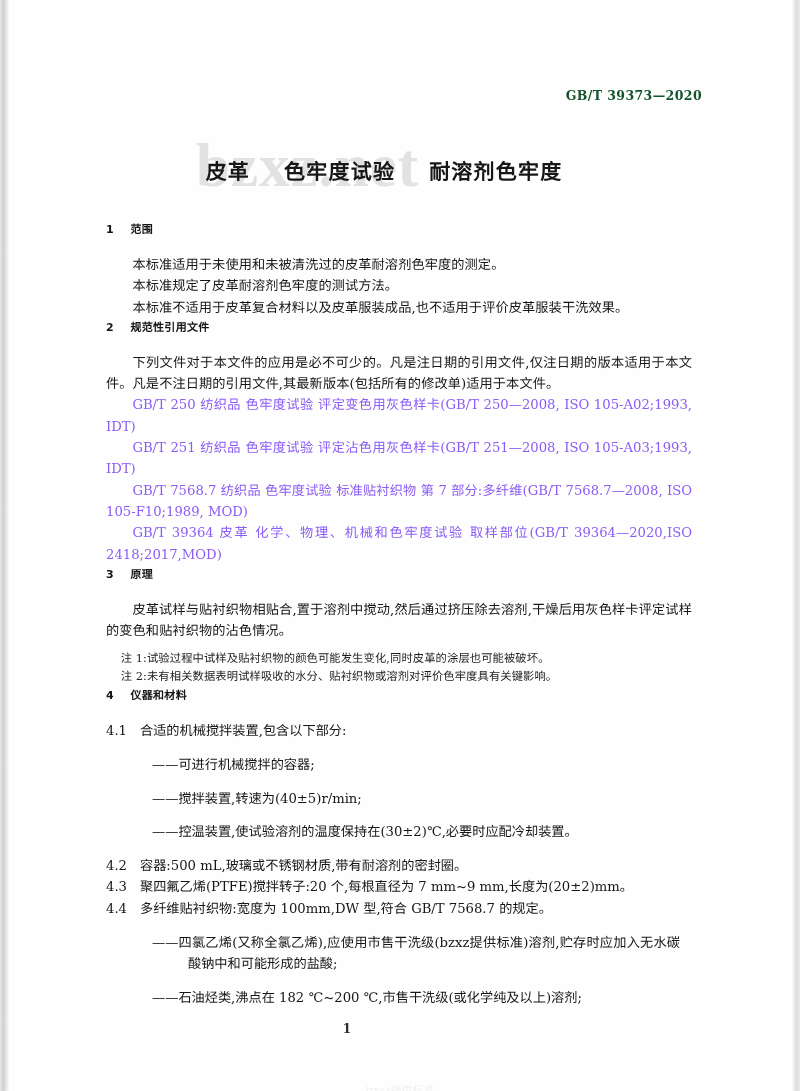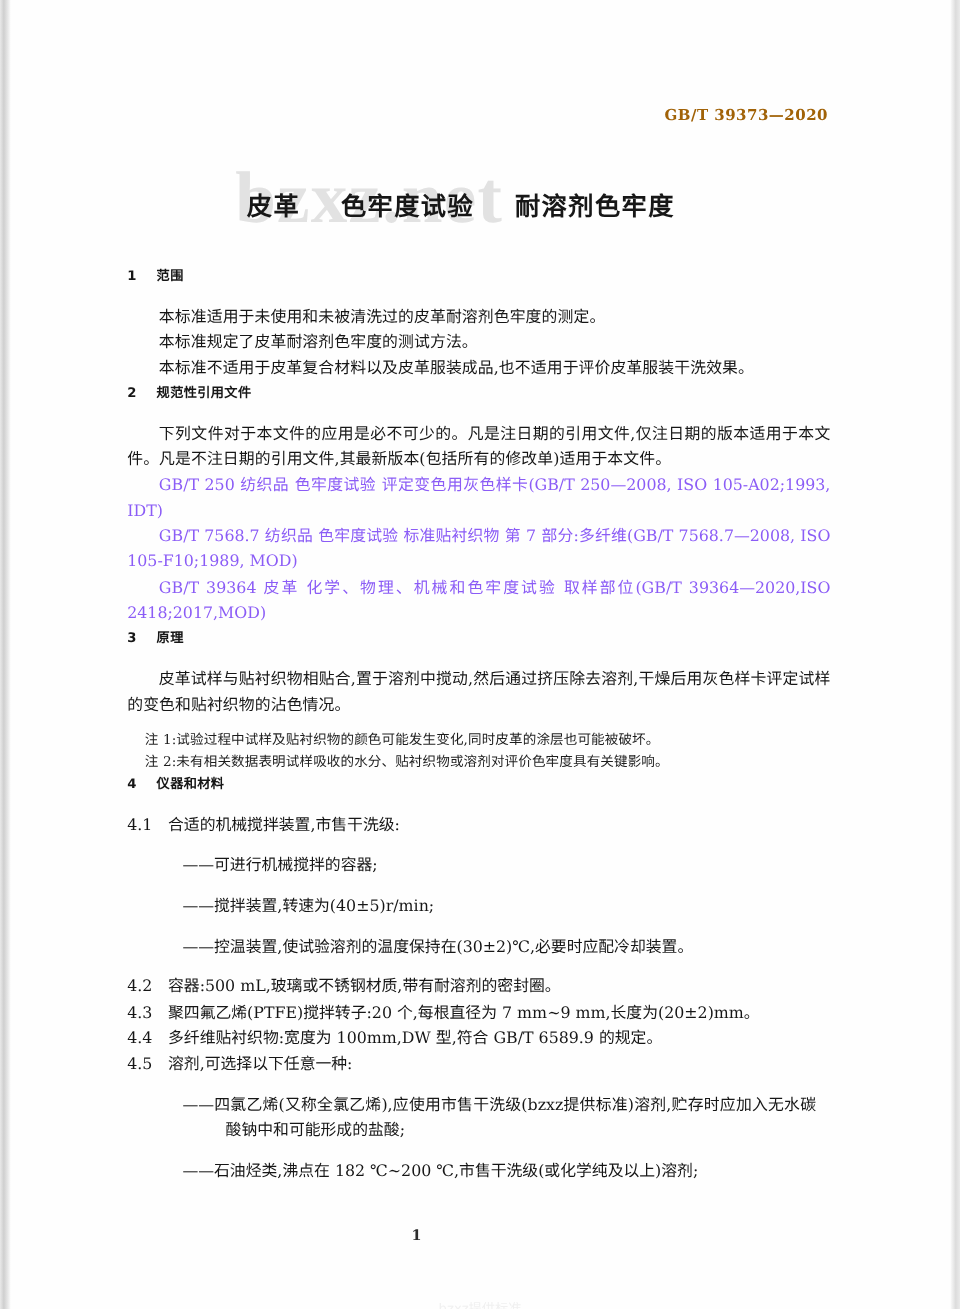--- a/index.html
+++ b/index.html
@@ -34,26 +34,26 @@
     top: 0; right: 0;
     width: 8px; height: 100%;
     background: linear-gradient(to left, #eaeaea 0%, #dcdcdc 45%, #fbfbfb 100%);
     pointer-events: none;
   }
 
   
   .doc-header {
     position: absolute;
     top: 88px;
-    right: 110px;
+    right: 98px;
     font-family: "DejaVu Serif", "Liberation Serif", serif;
     font-weight: bold;
     font-size: 12.5px;
     letter-spacing: 0.4px;
-    color: #a16207;
+    color: #14532d;
     white-space: nowrap;
   }
 
   
   .watermark {
     position: absolute;
     top: 131px;
     left: 196px;
     font-family: Liberation Serif, serif;
     font-weight: bold;
@@ -210,57 +210,55 @@
     <div class="first-block">
       <p class="para indent2">本标准适用于未使用和未被清洗过的皮革耐溶剂色牢度的测定。</p>
       <p class="para indent2">本标准规定了皮革耐溶剂色牢度的测试方法。</p>
       <p class="para indent2">本标准不适用于皮革复合材料以及皮革服装成品,也不适用于评价皮革服装干洗效果。</p>
     </div>
 
     <h2 class="section sec-gap">2    规范性引用文件</h2>
     <div class="first-block">
       <p class="para indent2">下列文件对于本文件的应用是必不可少的。凡是注日期的引用文件,仅注日期的版本适用于本文件。凡是不注日期的引用文件,其最新版本(包括所有的修改单)适用于本文件。</p>
       <p class="ref">GB/T 250    纺织品    色牢度试验    评定变色用灰色样卡(GB/T 250—2008, ISO 105-A02;1993, IDT)</p>
+      <p class="ref">GB/T 251    纺织品    色牢度试验    评定沾色用灰色样卡(GB/T 251—2008, ISO 105-A03;1993, IDT)</p>
       <p class="ref">GB/T 7568.7    纺织品    色牢度试验    标准贴衬织物    第 7 部分:多纤维(GB/T 7568.7—2008, ISO 105-F10;1989, MOD)</p>
       <p class="ref">GB/T 39364    皮革    化学、物理、机械和色牢度试验    取样部位(GB/T 39364—2020,ISO 2418;2017,MOD)</p>
     </div>
 
     <h2 class="section sec-gap">3    原理</h2>
     <div class="first-block">
       <p class="para indent2">皮革试样与贴衬织物相贴合,置于溶剂中搅动,然后通过挤压除去溶剂,干燥后用灰色样卡评定试样的变色和贴衬织物的沾色情况。</p>
       <div class="blank-sm"></div>
       <p class="note">注 1:试验过程中试样及贴衬织物的颜色可能发生变化,同时皮革的涂层也可能被破坏。</p>
       <p class="note">注 2:未有相关数据表明试样吸收的水分、贴衬织物或溶剂对评价色牢度具有关键影响。</p>
     </div>
 
     <h2 class="section sec-gap">4    仪器和材料</h2>
     <div class="first-block">
 
       <p class="clause">
-        <span class="num">4.1</span><span>合适的机械搅拌装置,市售干洗级:</span>
+        <span class="num">4.1</span><span>合适的机械搅拌装置,包含以下部分:</span>
       </p>
       <p class="dash">——可进行机械搅拌的容器;</p>
       <p class="dash">——搅拌装置,转速为(40±5)r/min;</p>
       <p class="dash">——控温装置,使试验溶剂的温度保持在(30±2)℃,必要时应配冷却装置。</p>
 
       <p class="clause">
         <span class="num">4.2</span><span>容器:500 mL,玻璃或不锈钢材质,带有耐溶剂的密封圈。</span>
       </p>
 
       <p class="clause">
         <span class="num">4.3</span><span>聚四氟乙烯(PTFE)搅拌转子:20 个,每根直径为 7 mm~9 mm,长度为(20±2)mm。</span>
       </p>
 
       <p class="clause">
-        <span class="num">4.4</span><span>多纤维贴衬织物:宽度为 100mm,DW 型,符合 GB/T 6589.9 的规定。</span>
-      </p>
-
-      <p class="clause">
-        <span class="num">4.5</span><span>溶剂,可选择以下任意一种:</span>
-      </p>
+        <span class="num">4.4</span><span>多纤维贴衬织物:宽度为 100mm,DW 型,符合 GB/T 7568.7 的规定。</span>
+      </p>
+
       <p class="dash wrap2">——四氯乙烯(又称全氯乙烯),应使用市售干洗级(bzxz提供标准)溶剂,贮存时应加入无水碳酸钠中和可能形成的盐酸;</p>
       <p class="dash">——石油烃类,沸点在 182 ℃~200 ℃,市售干洗级(或化学纯及以上)溶剂;</p>
 
     </div>
   </div>
 
   <div class="page-number">1</div>
 
   <div class="watermark-bottom">bzxz提供标准</div>
 

